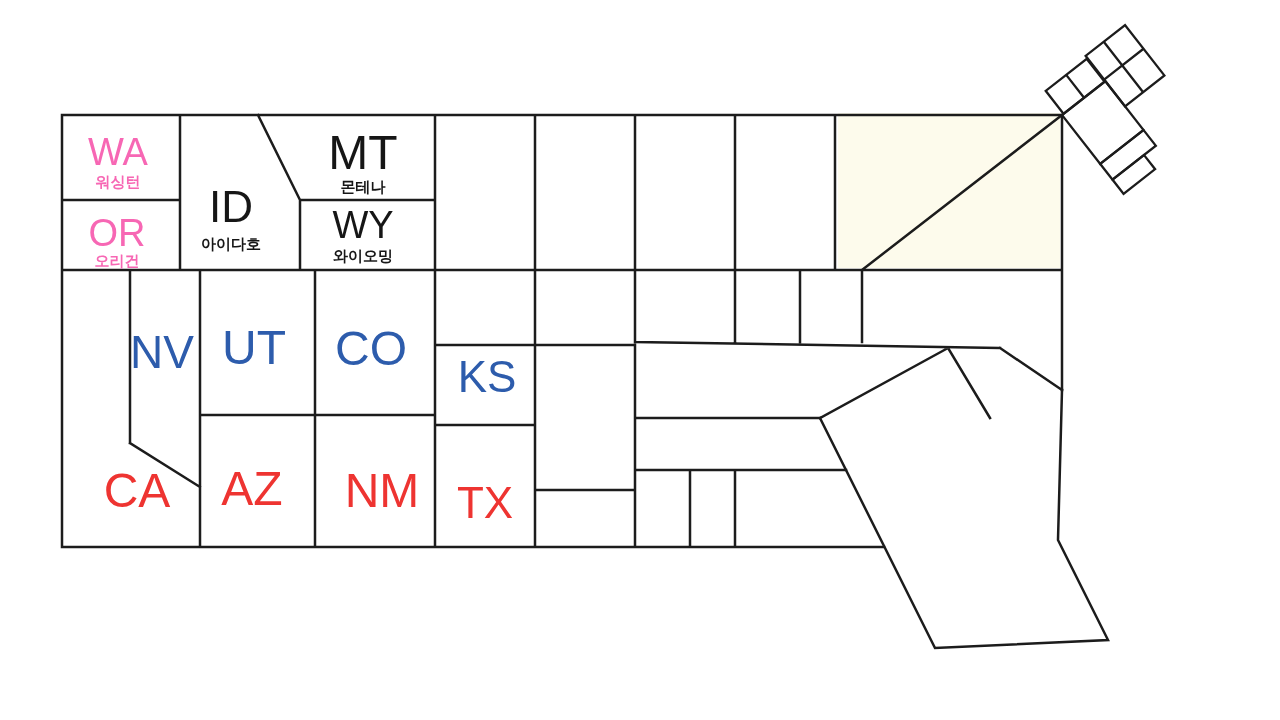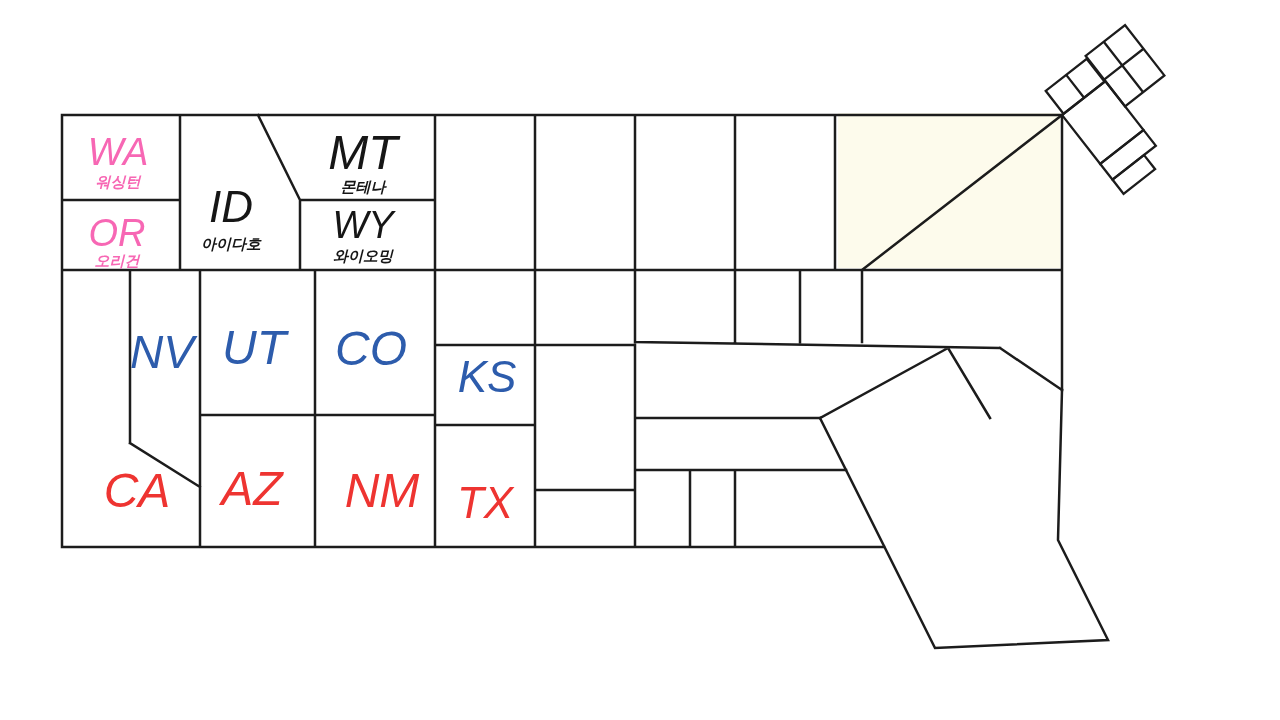--- a/index.html
+++ b/index.html
@@ -7,21 +7,20 @@
     --line:#1c1c1c;
     --highlight:#fdfbec;
   }
   html,body{margin:0;padding:0;background:var(--bg);}
   .stage{
     position:relative;
     width:1166px;height:720px;
     background:var(--bg);
     overflow:hidden;
     font-family:"Liberation Sans", sans-serif;
-    font-style:italic;
   }
   svg{position:absolute;left:0;top:0;}
   .border-line{fill:none;stroke:var(--line);stroke-width:2.5;stroke-linecap:square;}
   .ne-shape{fill:none;stroke:var(--line);stroke-width:2.3;}
   .hl{fill:var(--highlight);stroke:none;}
   text.abbr{font-family:"Liberation Sans", sans-serif;font-weight:500;text-anchor:middle;}
   text.kor{font-family:"Liberation Sans", sans-serif;font-weight:bold;font-size:15px;text-anchor:middle;}
 </style>
 </head>
 <body>

